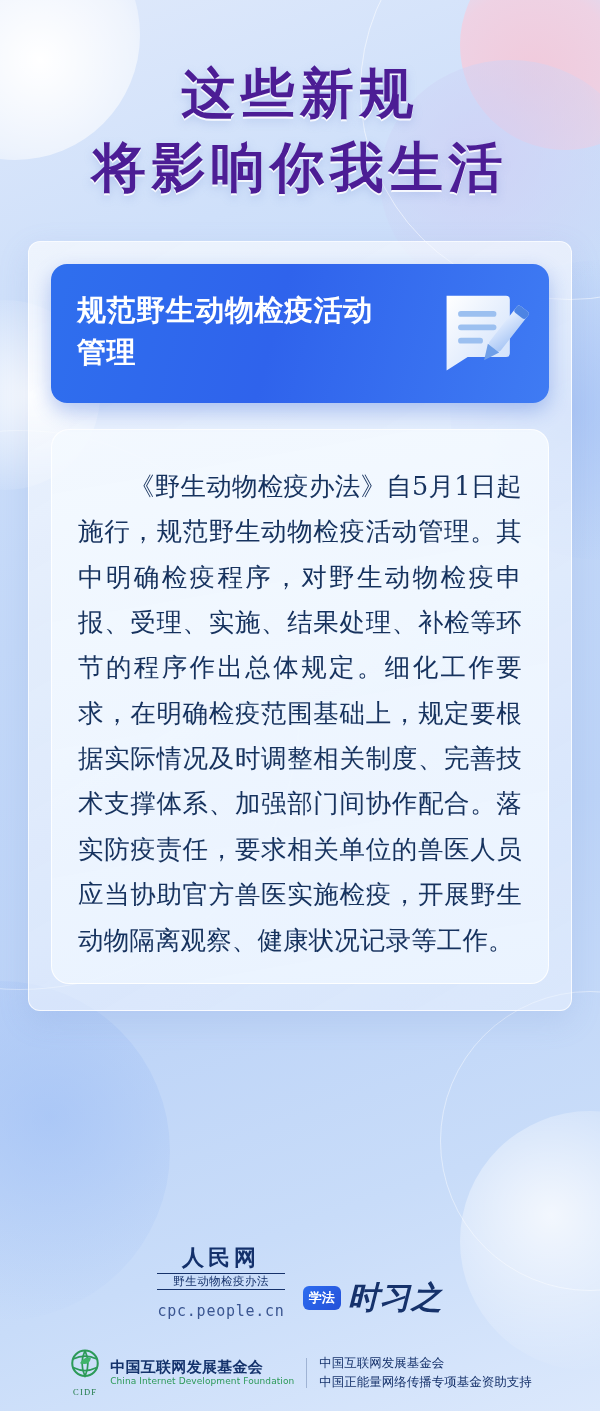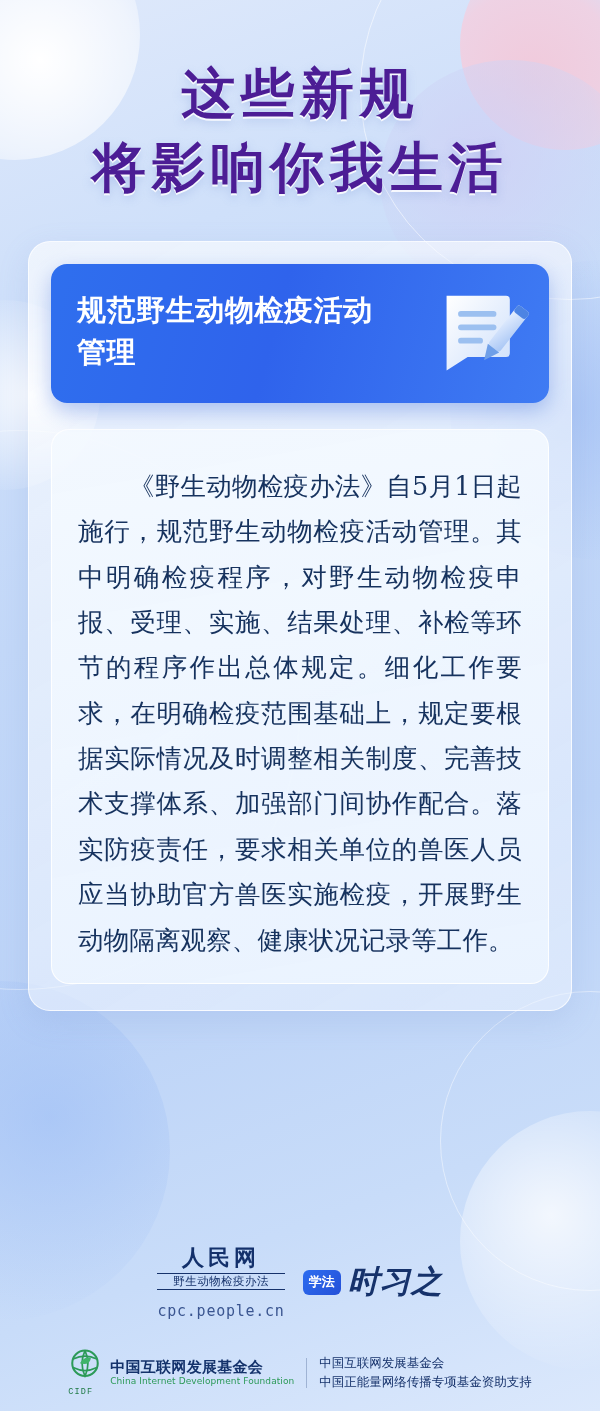--- a/index.html
+++ b/index.html
@@ -97,21 +97,21 @@
     letter-spacing: .06em;
     box-shadow: 0 4px 14px rgba(54,110,222,.35);
     font-family: "DejaVu Sans", sans-serif;
   }
 
   
   .card {
     position: relative;
     z-index: 3;
     margin: 42px 28px 0;
-    border-radius: 22px;
+    border-radius: 12px;
     background: linear-gradient(150deg, rgba(255,255,255,.62) 0%, rgba(236,243,255,.55) 100%);
     border: 1px solid rgba(255,255,255,.75);
     box-shadow: 0 10px 30px rgba(120,150,210,.18);
     padding: 22px 22px 26px;
   }
 
   .headline-bar {
     position: relative;
     border-radius: 16px;
     background: linear-gradient(105deg, #2f6fee 0%, #2f63ec 45%, #3f7bf3 100%);
@@ -156,21 +156,21 @@
 
   
   .footer {
     position: absolute;
     left: 0; right: 0; bottom: 0;
     z-index: 4;
     padding-bottom: 14px;
   }
   .footer-logos {
     display: flex;
-    align-items: center;
+    align-items: flex-end;
     justify-content: center;
     gap: 18px;
     margin-bottom: 20px;
   }
   .people-logo { text-align: center; line-height: 1; }
   .people-cn {
     font-family: "DejaVu Serif", serif;
     font-size: 22px;
     font-weight: bold;
     color: #13306b;
@@ -218,24 +218,25 @@
   .footer-bar {
     display: flex;
     align-items: center;
     justify-content: center;
     gap: 12px;
     padding: 9px 0 0;
   }
   .cidf-logo { display: flex; align-items: center; gap: 8px; }
   .cidf-mark { width: 34px; height: 34px; }
   .cidf-mark-label {
-    font-family: Liberation Mono, monospace;
+    font-family: Liberation Serif, serif;
     font-size: 8.5px;
     color: #1f7a46;
     letter-spacing: .14em;
+    text-align: center;
     margin-top: 1px;
   }
   .cidf-names { line-height: 1.25; }
   .cidf-cn {
     font-family: "DejaVu Sans", sans-serif;
     font-size: 15px;
     font-weight: bold;
     color: #14326b;
     letter-spacing: .02em;
   }

